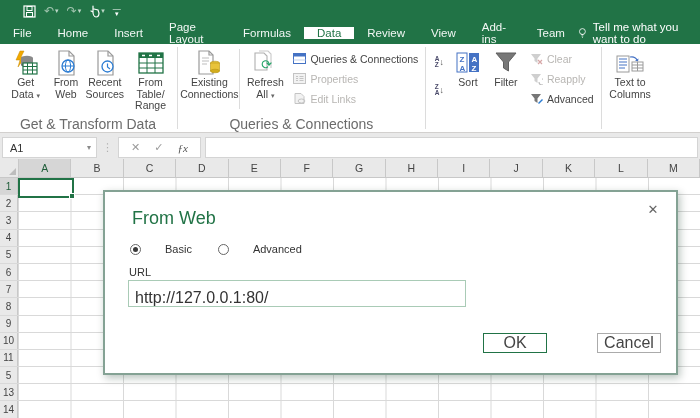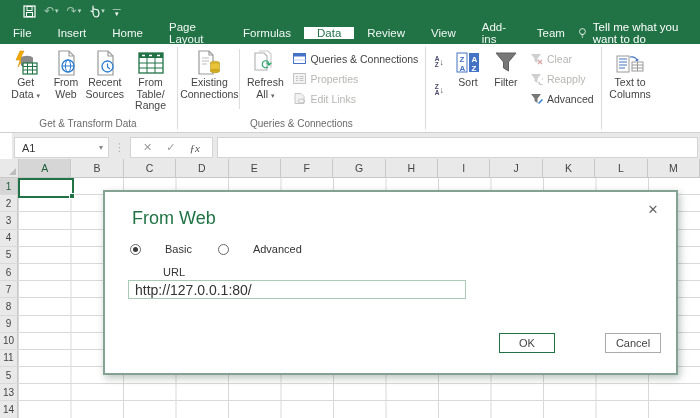--- a/index.html
+++ b/index.html
@@ -17,36 +17,36 @@
           display:flex;align-items:center;}
   .tab{display:flex;align-items:center;padding:0 13px;font-size:11.5px;color:#f2f7f4;cursor:default;}
   .tab.active{background:#fff;color:#217346;}
   .tellme{margin-left:auto;display:flex;align-items:center;gap:6px;color:#fff;
           font-size:11.5px;padding-right:3px;}
   
   .ribbon{position:absolute;top:44px;left:0;right:0;height:88px;background:#fff;
           border-bottom:1px solid #d2d0ce;display:flex;align-items:stretch;overflow:hidden;}
   .group{display:flex;flex-direction:column;padding:2px 2px 0 2px;}
   .gcontent{display:flex;align-items:flex-start;flex:1;}
-  .glabel{font-size:10px;color:#6b6b6b;text-align:center;height:15px;line-height:14px;}
+  .glabel{font-size:14px;color:#6b6b6b;text-align:center;height:15px;line-height:14px;}
   .gsep{width:1px;background:#dcdcdc;margin:3px 1px 3px 1px;}
   .bigbtn{display:flex;flex-direction:column;align-items:center;padding:3px 3px 0 3px;height:66px;}
   .bigbtn .ic{height:28px;display:flex;align-items:center;justify-content:center;}
   .bigbtn .lbl{font-size:10.5px;line-height:11.5px;text-align:center;color:#444;white-space:pre-line;}
   .bigbtn .lbl .caret{font-size:7px;color:#666;}
   .stack{display:flex;flex-direction:column;gap:5px;padding:5px 4px 0 4px;}
   .smallbtn{display:flex;align-items:center;gap:4px;font-size:10.5px;color:#444;height:15px;white-space:nowrap;}
   .smallbtn.disabled{color:#b8b6b3;}
   .azbtn{display:flex;align-items:center;height:20px;padding:0 2px;}
   .azcol{display:flex;flex-direction:column;font-size:6.5px;font-weight:bold;color:#4a4a6a;line-height:6px;}
   .azarrow{font-size:9px;color:#555;}
   
   svg{display:block;}
   
-  .fbar{position:absolute;top:133px;left:12px;right:0;height:25px;background:#e9e9e9;
+  .fbar{position:absolute;top:133px;left:0;right:0;height:25px;background:#e9e9e9;
         display:flex;align-items:center;border-bottom:1px solid #cfcfcf;padding:2px 2px;}
   .namebox{width:86px;height:19px;background:#fff;border:1px solid #d4d4d4;display:flex;
            align-items:center;font-size:11px;color:#333;padding-left:7px;}
   .namebox .nbcaret{margin-left:auto;font-size:8px;color:#8a8a8a;padding-right:5px;}
   .fdots{color:#b0b0b0;font-size:11px;padding:0 5px;}
   .fxbox{height:19px;background:#fff;border:1px solid #d4d4d4;display:flex;align-items:center;
          gap:14px;padding:0 12px;margin-right:4px;}
   .fxbox span{font-size:11px;color:#9a9a9a;}
   .fxbox .fx{color:#555;font-style:italic;font-family:"Liberation Serif",serif;}
   .finput{flex:1;height:19px;background:#fff;border:1px solid #d4d4d4;font-size:11px;
@@ -74,27 +74,27 @@
   .dialog{position:absolute;left:103px;top:190px;width:571px;height:181px;background:#fff;
           border:2px solid #84a294;box-shadow:2px 3px 8px rgba(0,40,20,.28);z-index:10;}
   .dlgclose{position:absolute;right:14px;top:8px;font-size:13px;color:#666;width:18px;height:18px;
             display:flex;align-items:center;justify-content:center;}
   .dlgtitle{position:absolute;left:27px;top:16px;font-size:18px;color:#217346;font-weight:400;}
   .radiorow{position:absolute;left:25px;top:51px;display:flex;gap:26px;align-items:center;}
   .radio{display:flex;align-items:center;gap:24px;font-size:11px;color:#333;}
   .rcirc{width:11px;height:11px;border:1px solid #666;border-radius:50%;box-sizing:border-box;
          display:flex;align-items:center;justify-content:center;}
   .rcirc.on:after{content:"";width:5px;height:5px;border-radius:50%;background:#3a3a3a;}
-  .urllabel{position:absolute;left:24px;top:74px;font-size:11px;color:#333;margin-left:34px;}
+  .urllabel{position:absolute;left:24px;top:74px;font-size:11px;color:#333;}
   .urlinput{position:absolute;left:23px;top:88px;width:330px;height:17px;border:1px solid #a9cbb6;
-            font-size:14px;color:#333;padding:0 0 0 6px;font-family:"Liberation Sans",sans-serif;
+            font-size:16px;color:#333;padding:8px 0 0 6px;font-family:"Liberation Sans",sans-serif;
             outline:none;background:#fff;}
   .dlgbtns{position:absolute;right:15px;bottom:20px;display:flex;gap:10px;}
-  .btn{width:56px;height:20px;display:flex;align-items:center;justify-content:center;
-       font-size:11px;color:#444;background:#fff;box-sizing:border-box;}
+  .btn{width:64px;height:20px;display:flex;align-items:center;justify-content:center;
+       font-size:16px;color:#444;background:#fff;box-sizing:border-box;}
   .btn.ok{border:1px solid #217346;}
   .btn.cancel{border:1px solid #ababab;margin-left:40px;}
 </style>
 </head>
 <body>
 
 <div id="app">
 
   <div class="titlebar">
     <span class="qatbtn">
@@ -121,22 +121,22 @@
     <span class="qatbtn">
       <span class="qbar">
           <span>—</span>
           <span style="font-size:7px;">▾</span>
         </span>
     </span>
   </div>
 
   <div class="tabrow">
     <div class="tab">File</div>
+      <div class="tab">Home</div>
       <div class="tab">Insert</div>
-      <div class="tab">Home</div>
       <div class="tab">Page Layout</div>
       <div class="tab">Formulas</div>
       <div class="tab active">Data</div>
       <div class="tab">Review</div>
       <div class="tab">View</div>
       <div class="tab">Add-ins</div>
       <div class="tab">Team</div>
       <div class="tellme">
       <svg width="12" height="14" viewBox="0 0 12 14">
           <circle cx="6" cy="5" r="4" fill="none" stroke="#fff" stroke-width="1.1"></circle>

